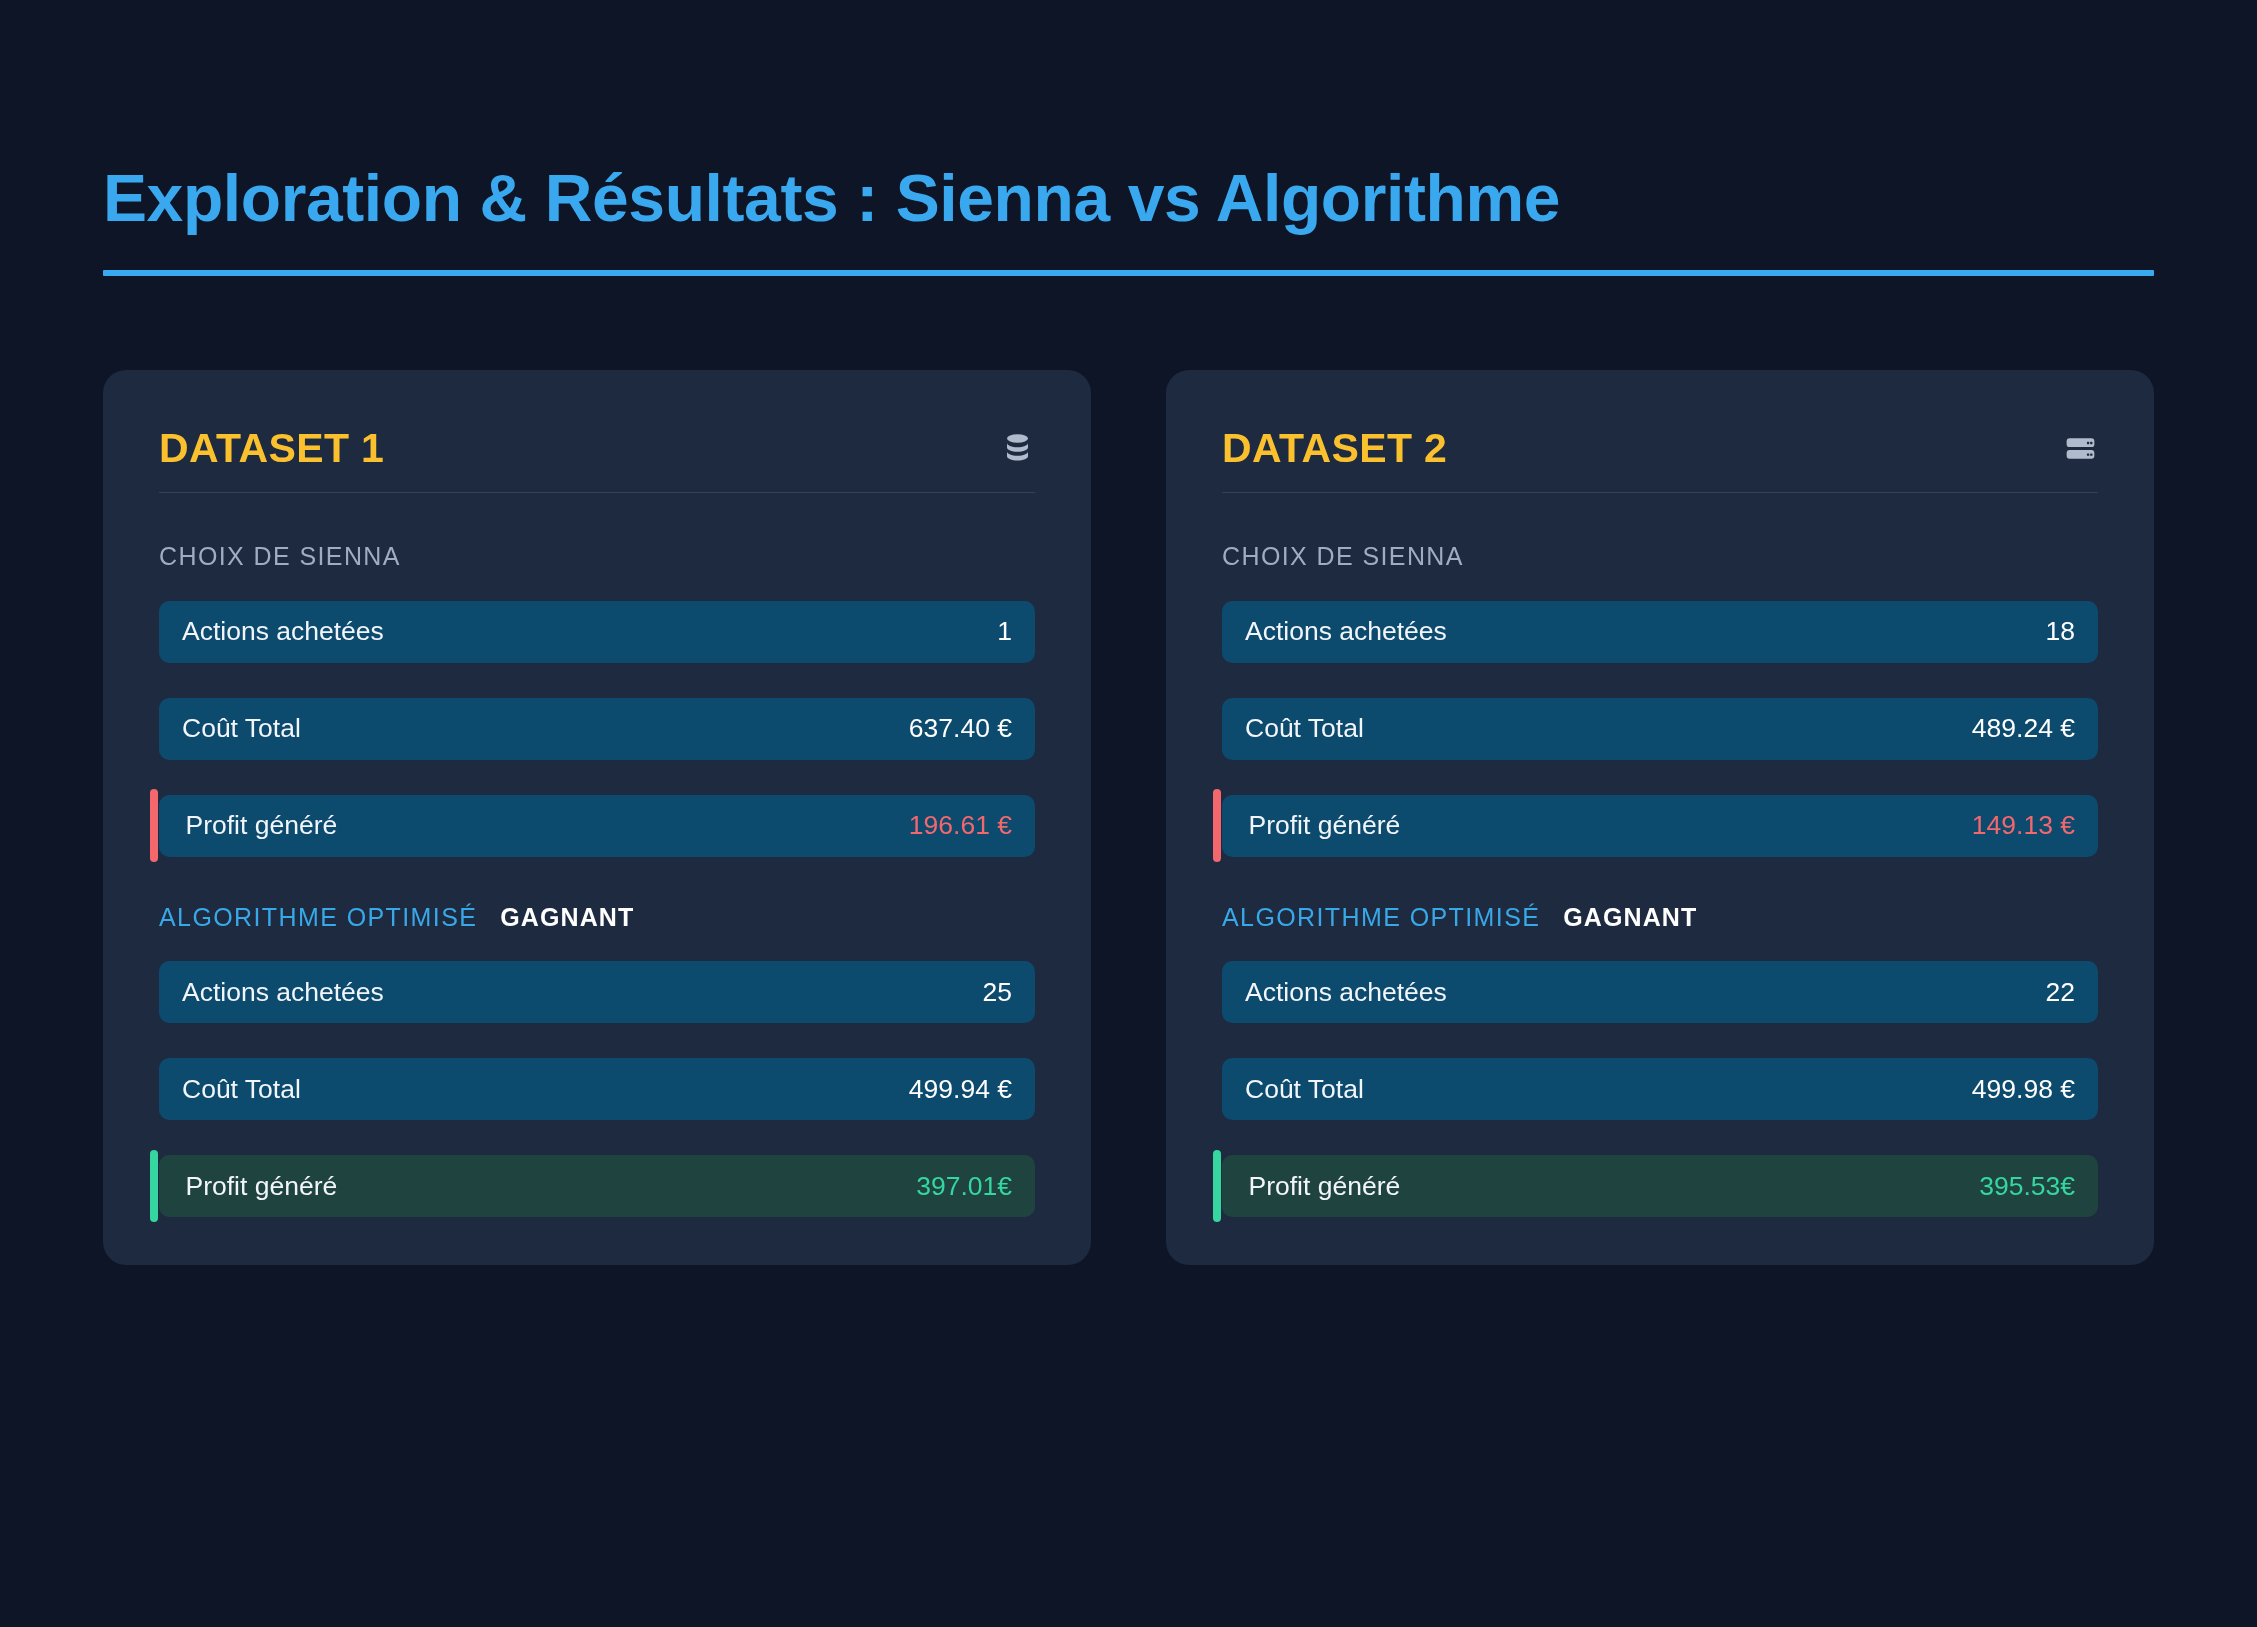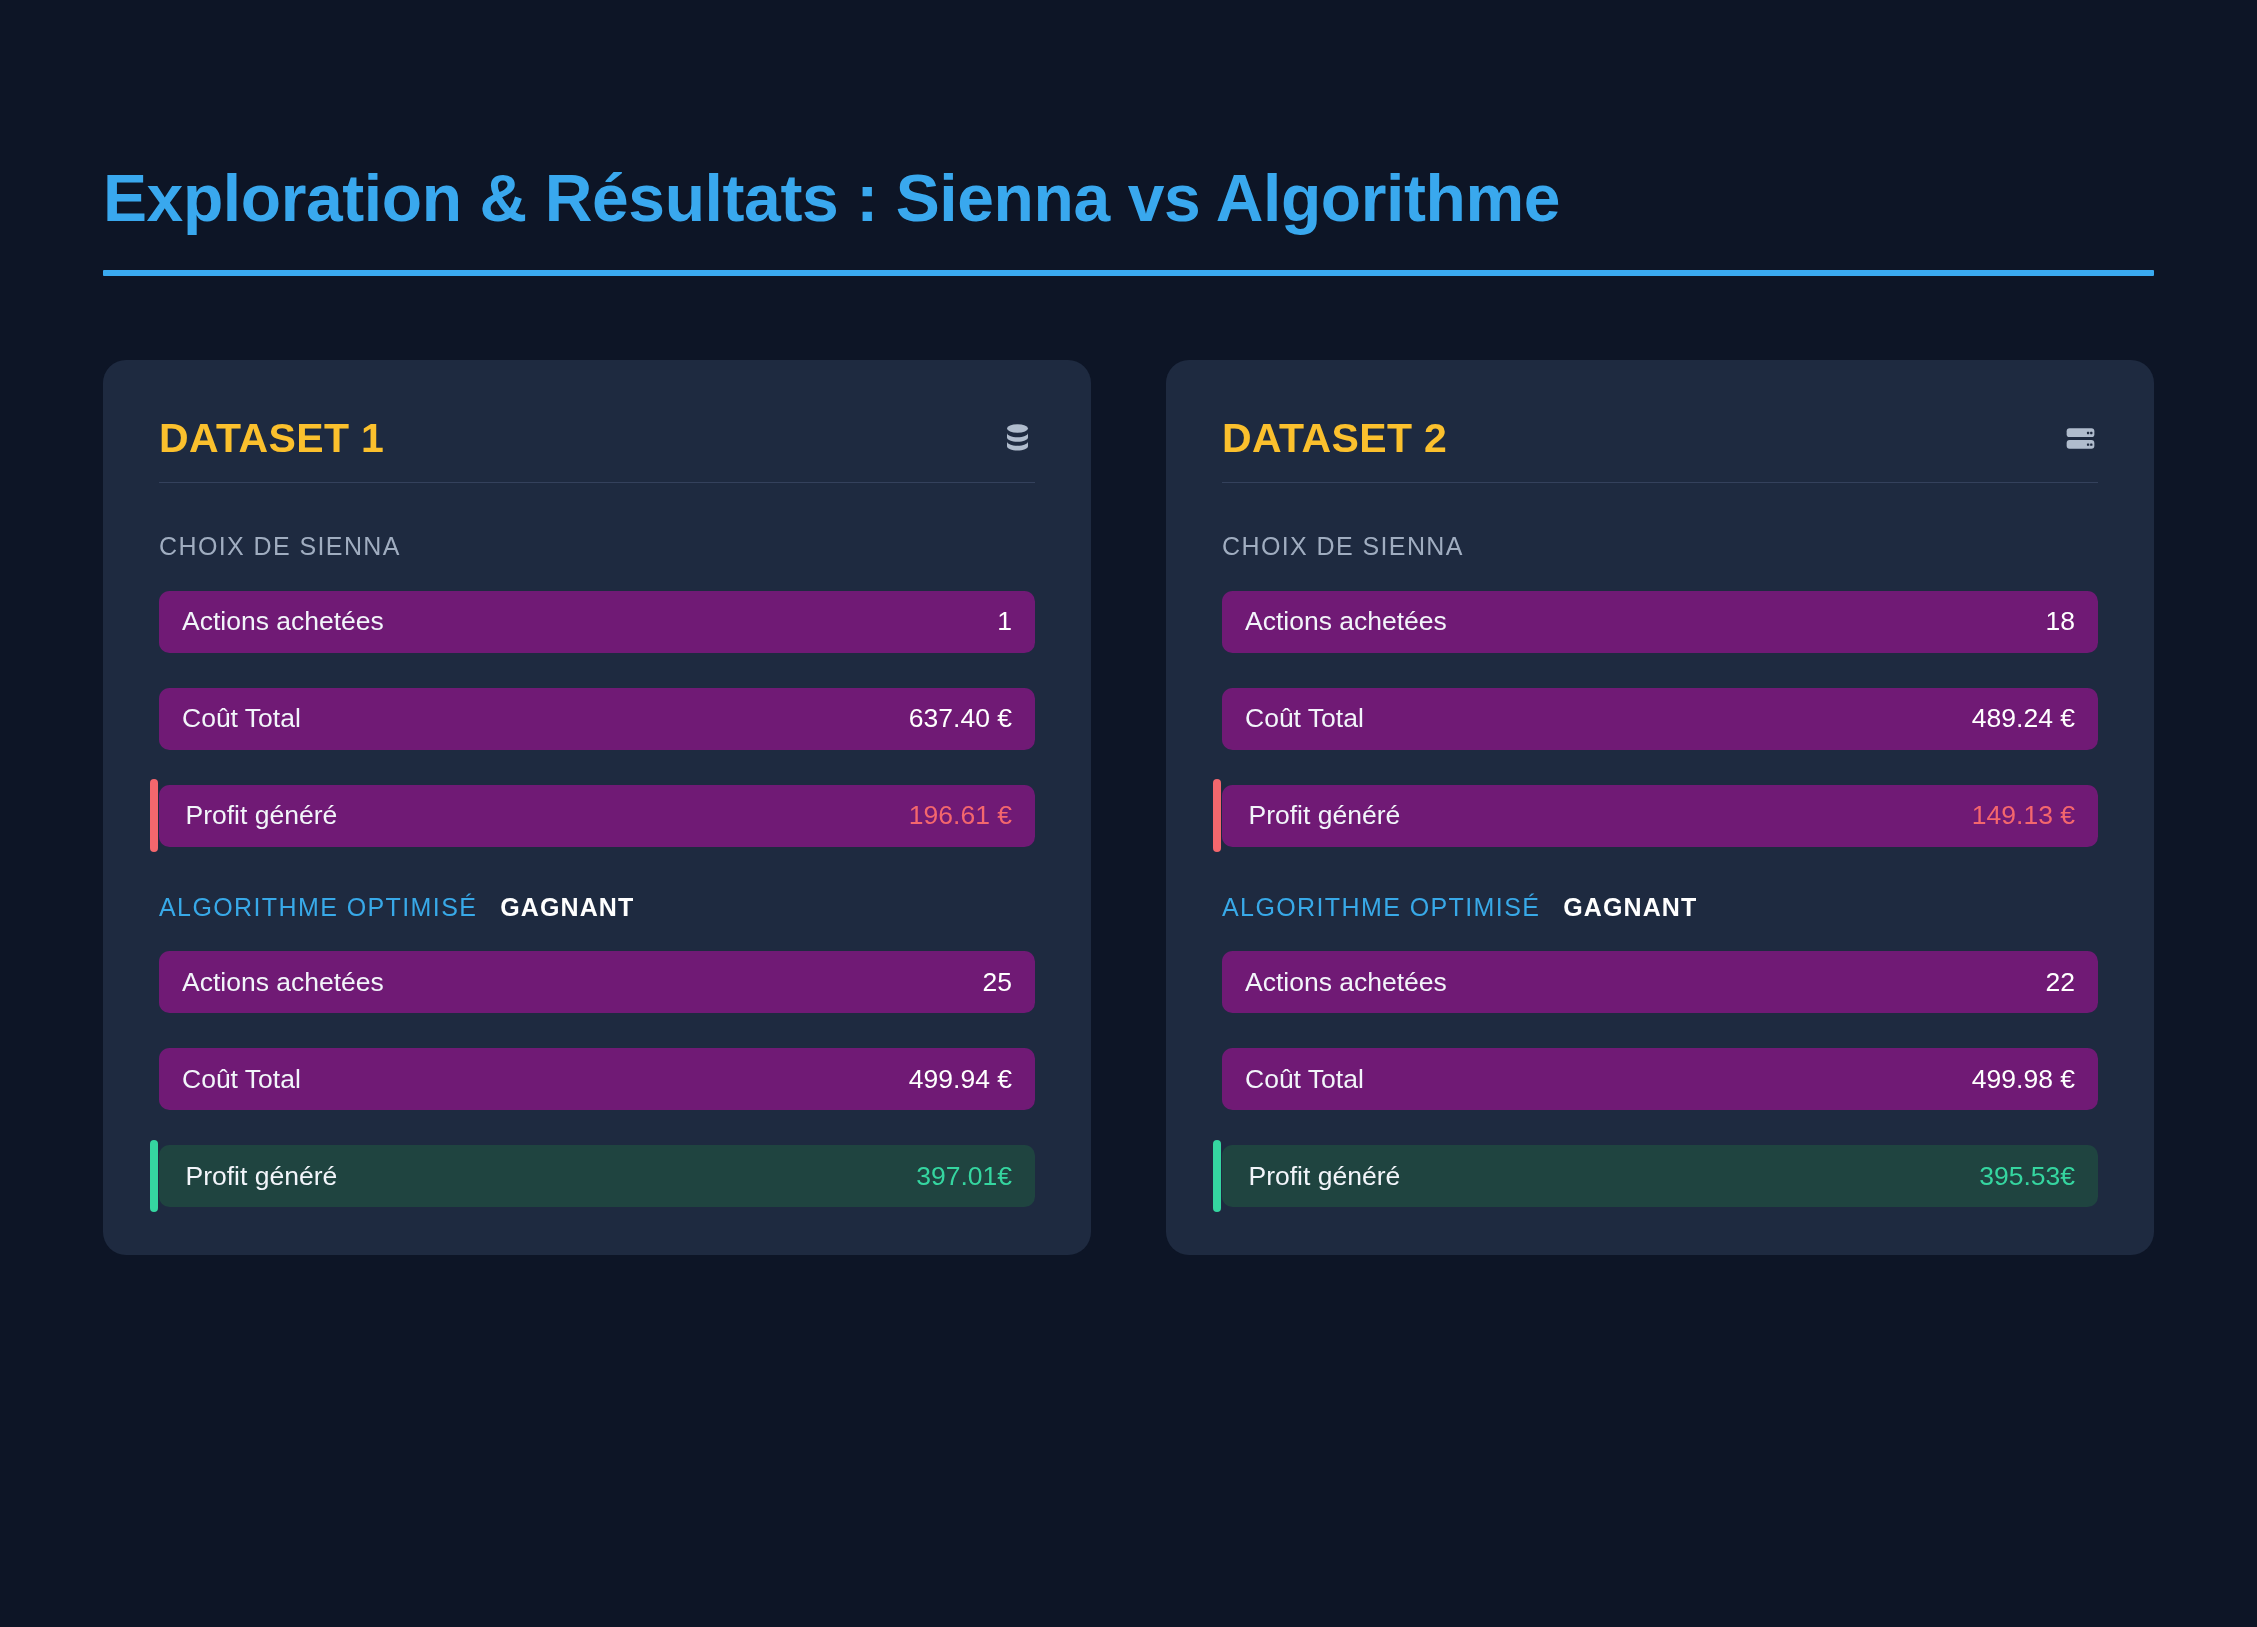--- a/index.html
+++ b/index.html
@@ -43,21 +43,21 @@
     height: 5.3px;
     width: 100%;
     background: #3aaaf0;
     border-radius: 0.9px;
   }
 
   
   .cards {
     position: absolute;
     left: 103px;
-    top: 360px;
+    top: 370px;
     width: 2051px;
     display: flex;
     gap: 75px;
   }
   .card {
     flex: 1 1 0;
     background: #1e2a40;
     border-radius: 23px;
     padding: 58px 56px 48px 56px;
     box-sizing: border-box;
@@ -112,21 +112,21 @@
     letter-spacing: 1.1px;
     text-transform: uppercase;
     line-height: 1;
   }
 
   
   .rows { display: flex; flex-direction: column; gap: 35px; }
 
   .metric-row {
     position: relative;
-    background: #701a75;
+    background: #0c4a6e;
     border-radius: 10.6px;
     height: 62px;
     display: flex;
     align-items: center;
     justify-content: space-between;
     padding: 0 23px 0 23px;
     box-sizing: border-box;
   }
   .metric-row .m-label {
     font-size: 26.5px;

